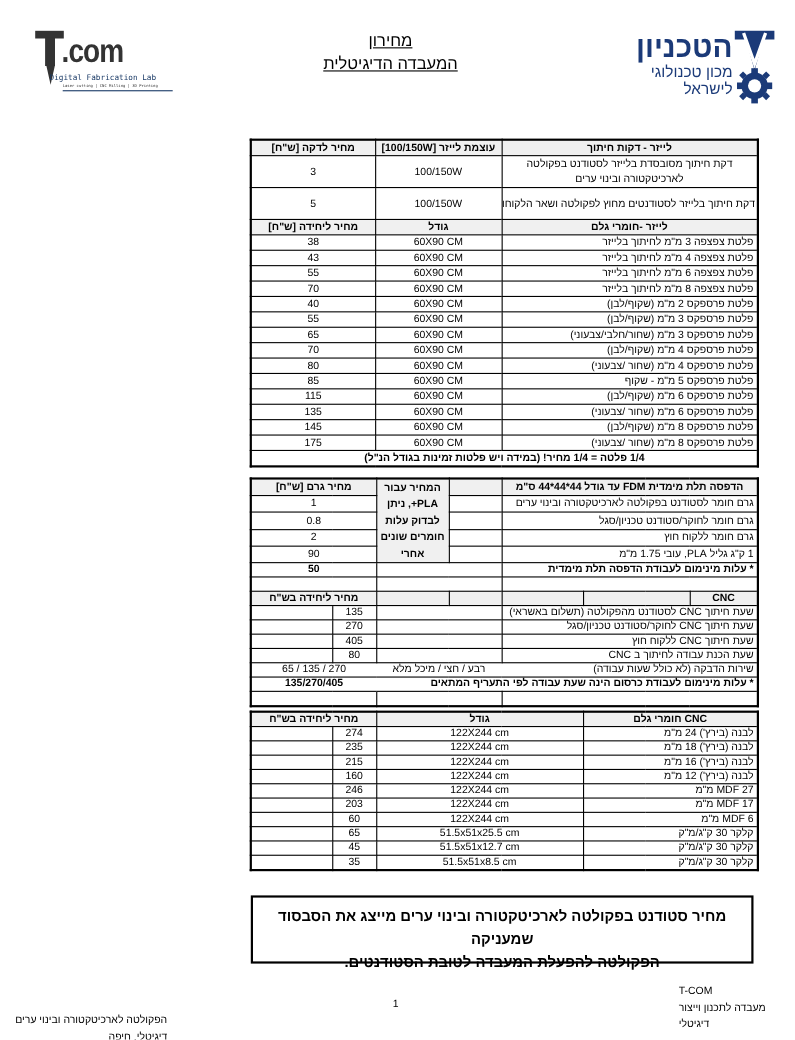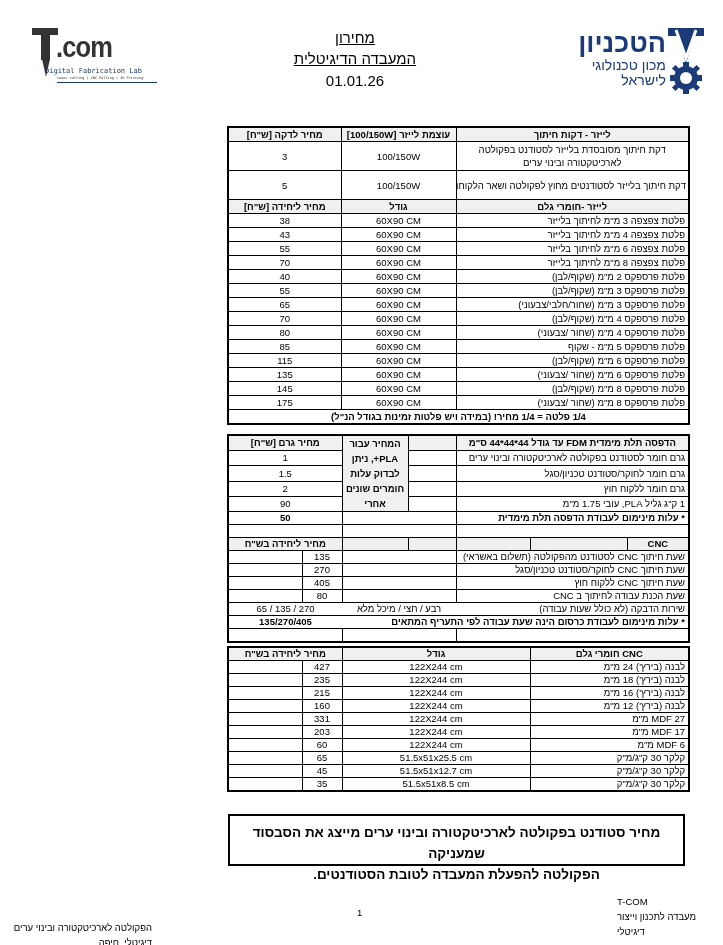--- a/index.html
+++ b/index.html
@@ -36,21 +36,21 @@
   .grey { background:#f0f0f0; }
   .frame { border:2px solid #000; }
 
   .laser { left:227px; top:126px; width:461px; }
   .laser td { height:13px; }
   .laser .tall td { height:28px; line-height:13px; white-space:normal; }
 
   .fdm { left:227px; top:434px; width:461px; }
   .cnc-mat { left:227px; top:646px; width:461px; }
 
-  .notebox { left:228px; top:814px; width:457px; height:52px; border:2px solid #000; direction:rtl; text-align:center; font-weight:bold; font-size:13.5px; line-height:21px; padding-top:6px; box-sizing:border-box; }
+  .notebox { left:228px; top:814px; width:457px; height:62px; border:2px solid #000; direction:rtl; text-align:center; font-weight:bold; font-size:13.5px; line-height:21px; padding-top:6px; box-sizing:border-box; }
 
   .foot-left { left:617px; top:894px; direction:rtl; text-align:left; font-size:9.5px; line-height:15px; }
   .foot-right { left:12px; top:894px; width:140px; direction:rtl; text-align:right; font-size:9.5px; line-height:15px;margin-top:26px; }
   .foot-page { left:357px; top:907px; font-size:9.5px; }
 </style>
 </head>
 <body>
 
 <div class="abs tcom">
   <div class="t-bar"></div>
@@ -58,21 +58,20 @@
   <div class="t-tip"></div>
   <div class="com">.com</div>
   <div class="dfl">Digital Fabrication Lab</div>
   <div class="sub">Laser cutting | CNC Milling | 3D Printing</div>
   <div class="line"></div>
 </div>
 
 <div class="abs title-block">
   <div class="t1">מחירון</div>
   <div class="t2">המעבדה הדיגיטלית</div>
-  <div class="t3">01.01.26</div>
 </div>
 
 <div class="abs technion">
   <div class="txt">
     <div class="big">הטכניון</div>
     <div class="small">מכון טכנולוגי</div>
     <div class="small">לישראל</div>
   </div>
   <svg width="40" height="72" viewBox="0 0 40 72">
     <path d="M2 4 L38 4 L38 12 L28 12 L20 40 L12 12 L2 12 Z" fill="#1b3a78"></path>
@@ -218,21 +217,21 @@
     <td colspan="2">מחיר גרם [ש"ח]</td>
   </tr>
   <tr>
     <td colspan="4" class="r">גרם חומר לסטודנט בפקולטה לארכיטקטורה ובינוי ערים</td>
     <td></td>
     <td colspan="2" class="c">1</td>
   </tr>
   <tr>
     <td colspan="4" class="r">גרם חומר לחוקר/סטודנט טכניון/סגל</td>
     <td></td>
-    <td colspan="2" class="c">1.5</td>
+    <td colspan="2" class="c">0.8</td>
   </tr>
   <tr>
     <td colspan="4" class="r">גרם חומר ללקוח חוץ</td>
     <td></td>
     <td colspan="2" class="c">2</td>
   </tr>
   <tr>
     <td colspan="4" class="r">1 ק"ג גליל PLA, עובי 1.75 מ"מ</td>
     <td></td>
     <td colspan="2" class="c">90</td>
@@ -313,21 +312,21 @@
       <tr class="hdr">
     <td colspan="2">CNC חומרי גלם</td>
     <td colspan="2">גודל</td>
     <td colspan="2">מחיר ליחידה בש"ח</td>
   </tr>
   </tbody>
     <tbody id="cnc-mat-body">
       <tr>
         <td class="r" colspan="2">לבנה (בירץ') 24 מ"מ</td>
         <td class="c" colspan="2">122X244 cm</td>
-        <td class="c">427</td>
+        <td class="c">274</td>
         <td></td>
       </tr>
       <tr>
         <td class="r" colspan="2">לבנה (בירץ') 18 מ"מ</td>
         <td class="c" colspan="2">122X244 cm</td>
         <td class="c">235</td>
         <td></td>
       </tr>
       <tr>
         <td class="r" colspan="2">לבנה (בירץ') 16 מ"מ</td>
@@ -337,21 +336,21 @@
       </tr>
       <tr>
         <td class="r" colspan="2">לבנה (בירץ') 12 מ"מ</td>
         <td class="c" colspan="2">122X244 cm</td>
         <td class="c">160</td>
         <td></td>
       </tr>
       <tr>
         <td class="r" colspan="2">MDF 27 מ"מ</td>
         <td class="c" colspan="2">122X244 cm</td>
-        <td class="c">331</td>
+        <td class="c">246</td>
         <td></td>
       </tr>
       <tr>
         <td class="r" colspan="2">MDF 17 מ"מ</td>
         <td class="c" colspan="2">122X244 cm</td>
         <td class="c">203</td>
         <td></td>
       </tr>
       <tr>
         <td class="r" colspan="2">MDF 6 מ"מ</td>

